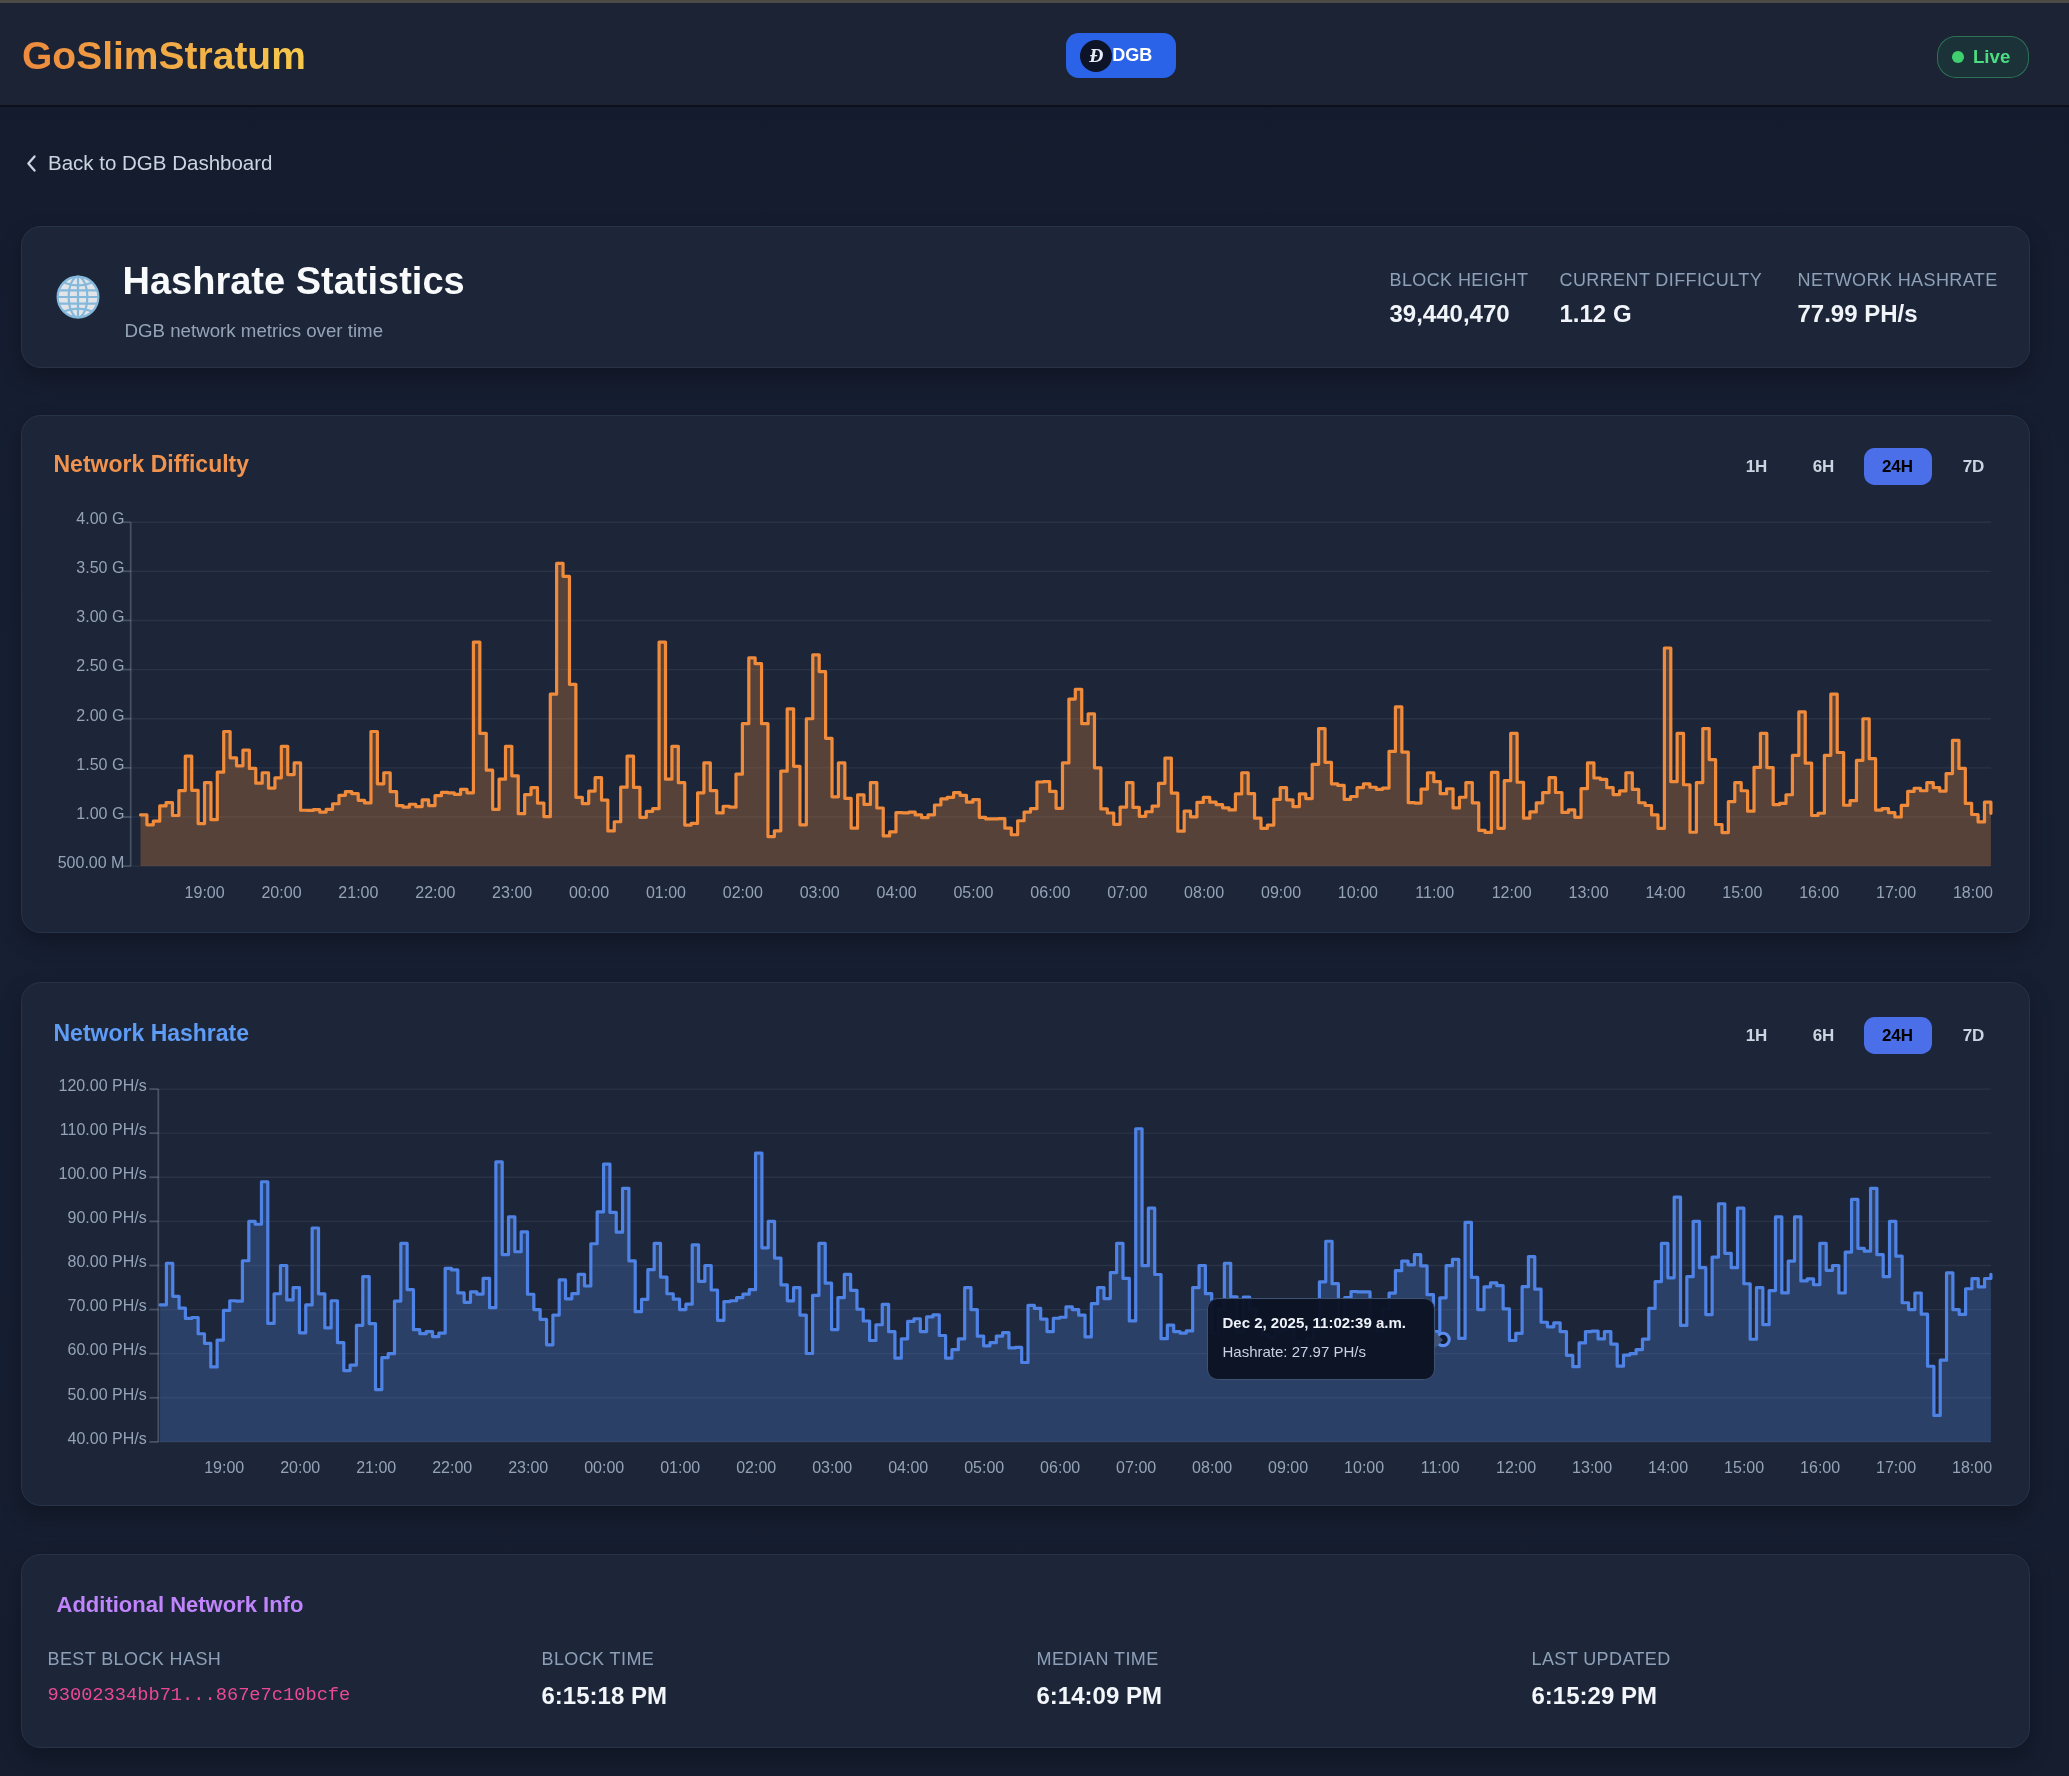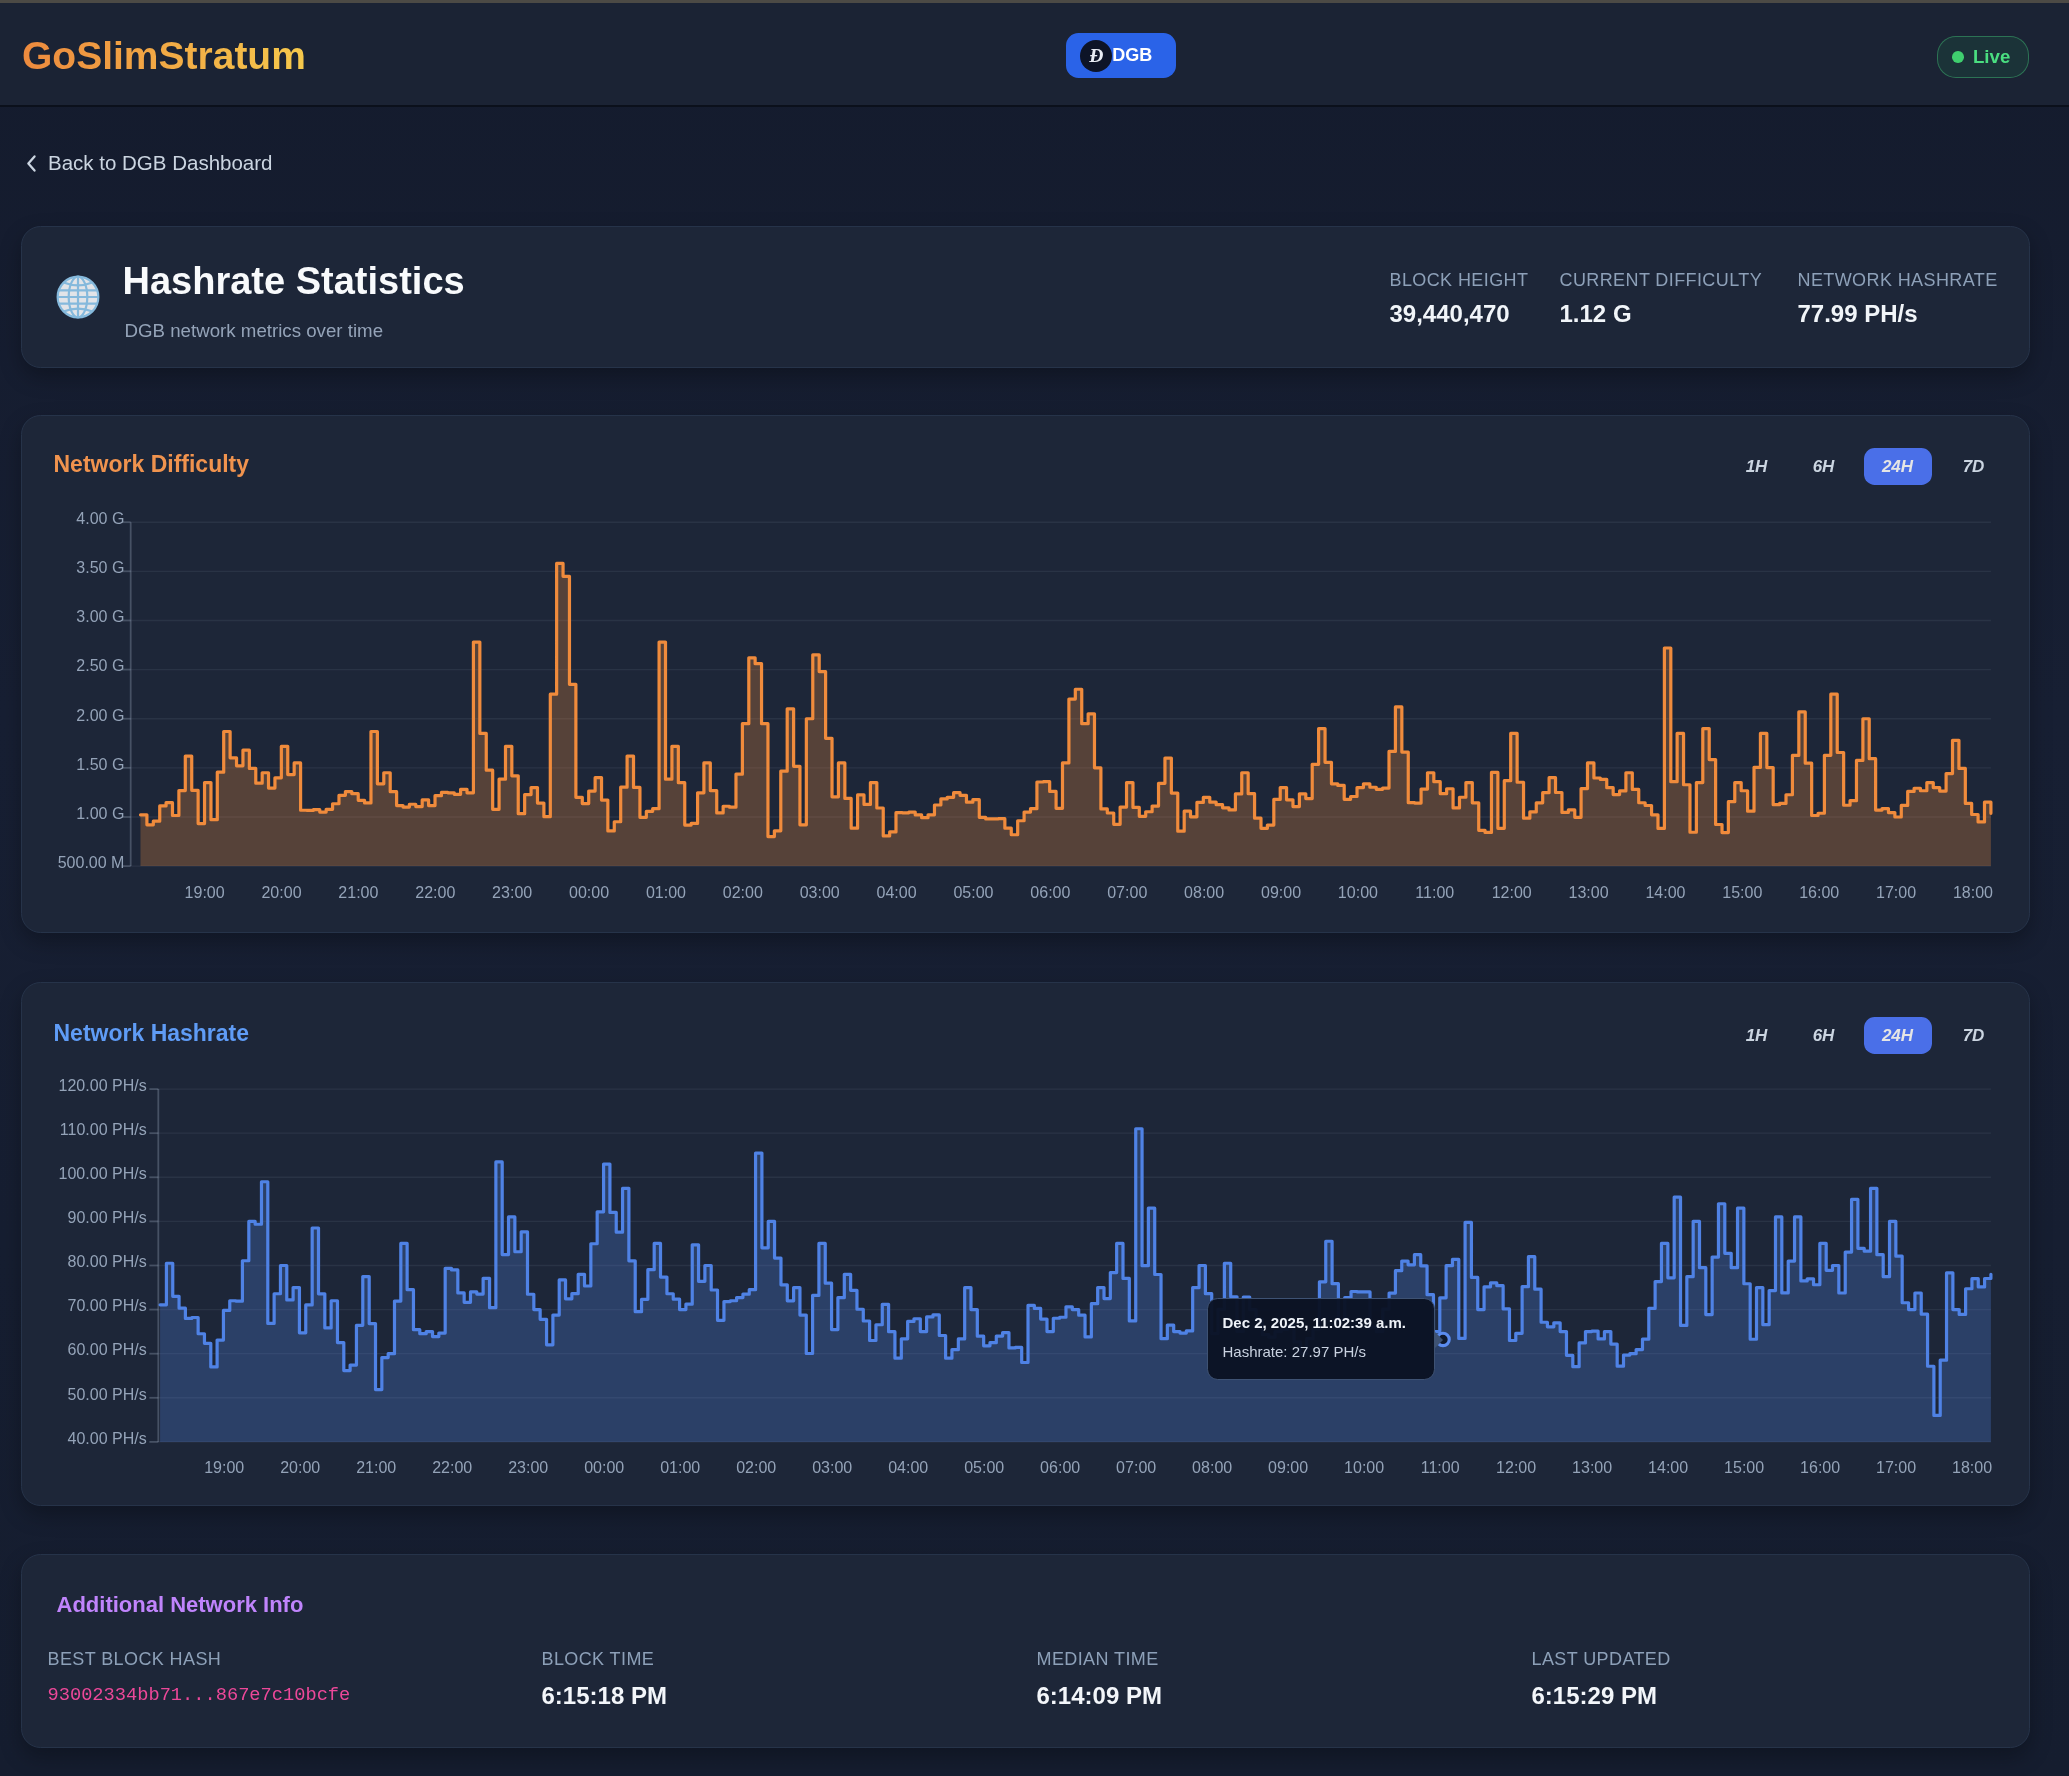--- a/index.html
+++ b/index.html
@@ -14,22 +14,22 @@
 .dgbtext { color:#fff; font-size:18px; font-weight:700; }
 .livechip { left:1937px; top:36px; width:92px; height:42px; background:rgba(34,197,94,0.10); border:1.8px solid rgba(74,222,128,0.38); border-radius:19px; display:flex; align-items:center; }
 .livedot { width:11.6px; height:11.6px; border-radius:50%; background:#3fcf6e; margin-left:14.3px; }
 .livetext { color:#4ade80; font-size:18.7px; font-weight:700; margin-left:9px; }
 .backlink { left:23px; top:151px; display:flex; align-items:center; color:#cbd5e1; font-size:20.5px; }
 .card { left:20.5px; width:2009px; background:#1d2638; border:1.8px solid #263349; border-radius:19.6px; box-shadow:0 9px 21.4px rgba(0,0,0,0.28); }
 .ax { fill:#94a3b8; font-size:18px; font-family:"Liberation Sans",sans-serif; }
 .grid { stroke:rgba(148,163,184,0.11); stroke-width:1.5; }
 .tick { stroke:rgba(148,163,184,0.35); stroke-width:2; }
 .ctitle { font-size:23px; font-weight:700; position:absolute; }
-.tbtn { position:absolute; width:68px; height:37px; border-radius:10.7px; display:flex; align-items:center; justify-content:center; color:#cbd5e1; font-size:17px; font-weight:600;font-style:italic; }
-.tbtn.sel { background:#4a6fe8; color:#e5e5e5; }
+.tbtn { position:absolute; width:68px; height:37px; border-radius:10.7px; display:flex; align-items:center; justify-content:center; color:#cbd5e1; font-size:17px; font-weight:600; }
+.tbtn.sel { background:#4a6fe8; color:#000000; }
 .scol { position:absolute; white-space:nowrap; }
 .statlabel { color:#8da0b8; font-size:18px; letter-spacing:0.4px; }
 .statvalue { color:#f1f5f9; font-size:24px; font-weight:700; margin-top:9px; }
 .icol { position:absolute; width:472px; white-space:nowrap; }
 .ilabel { color:#8da0b8; font-size:18px; letter-spacing:0.4px; }
 .ival { color:#f3f6fa; font-size:24px; font-weight:700; margin-top:11.6px; }
 .imono { color:#ec4899; font-size:18.7px; font-weight:400; font-family:"Liberation Mono",monospace; margin-top:14.3px; }
 .tooltip { position:absolute; left:1185px; top:315px; width:228px; height:82px; background:rgba(11,19,36,0.97); border:1.8px solid #3e5273; border-radius:10.7px; padding:15px 0 0 15px; white-space:nowrap; }
 .tooltip:after { content:""; position:absolute; left:100%; top:32px; border:9px solid transparent; border-left-color:#3e5273; }
 .tt1 { color:#eef2f8; font-size:15px; font-weight:700; }

